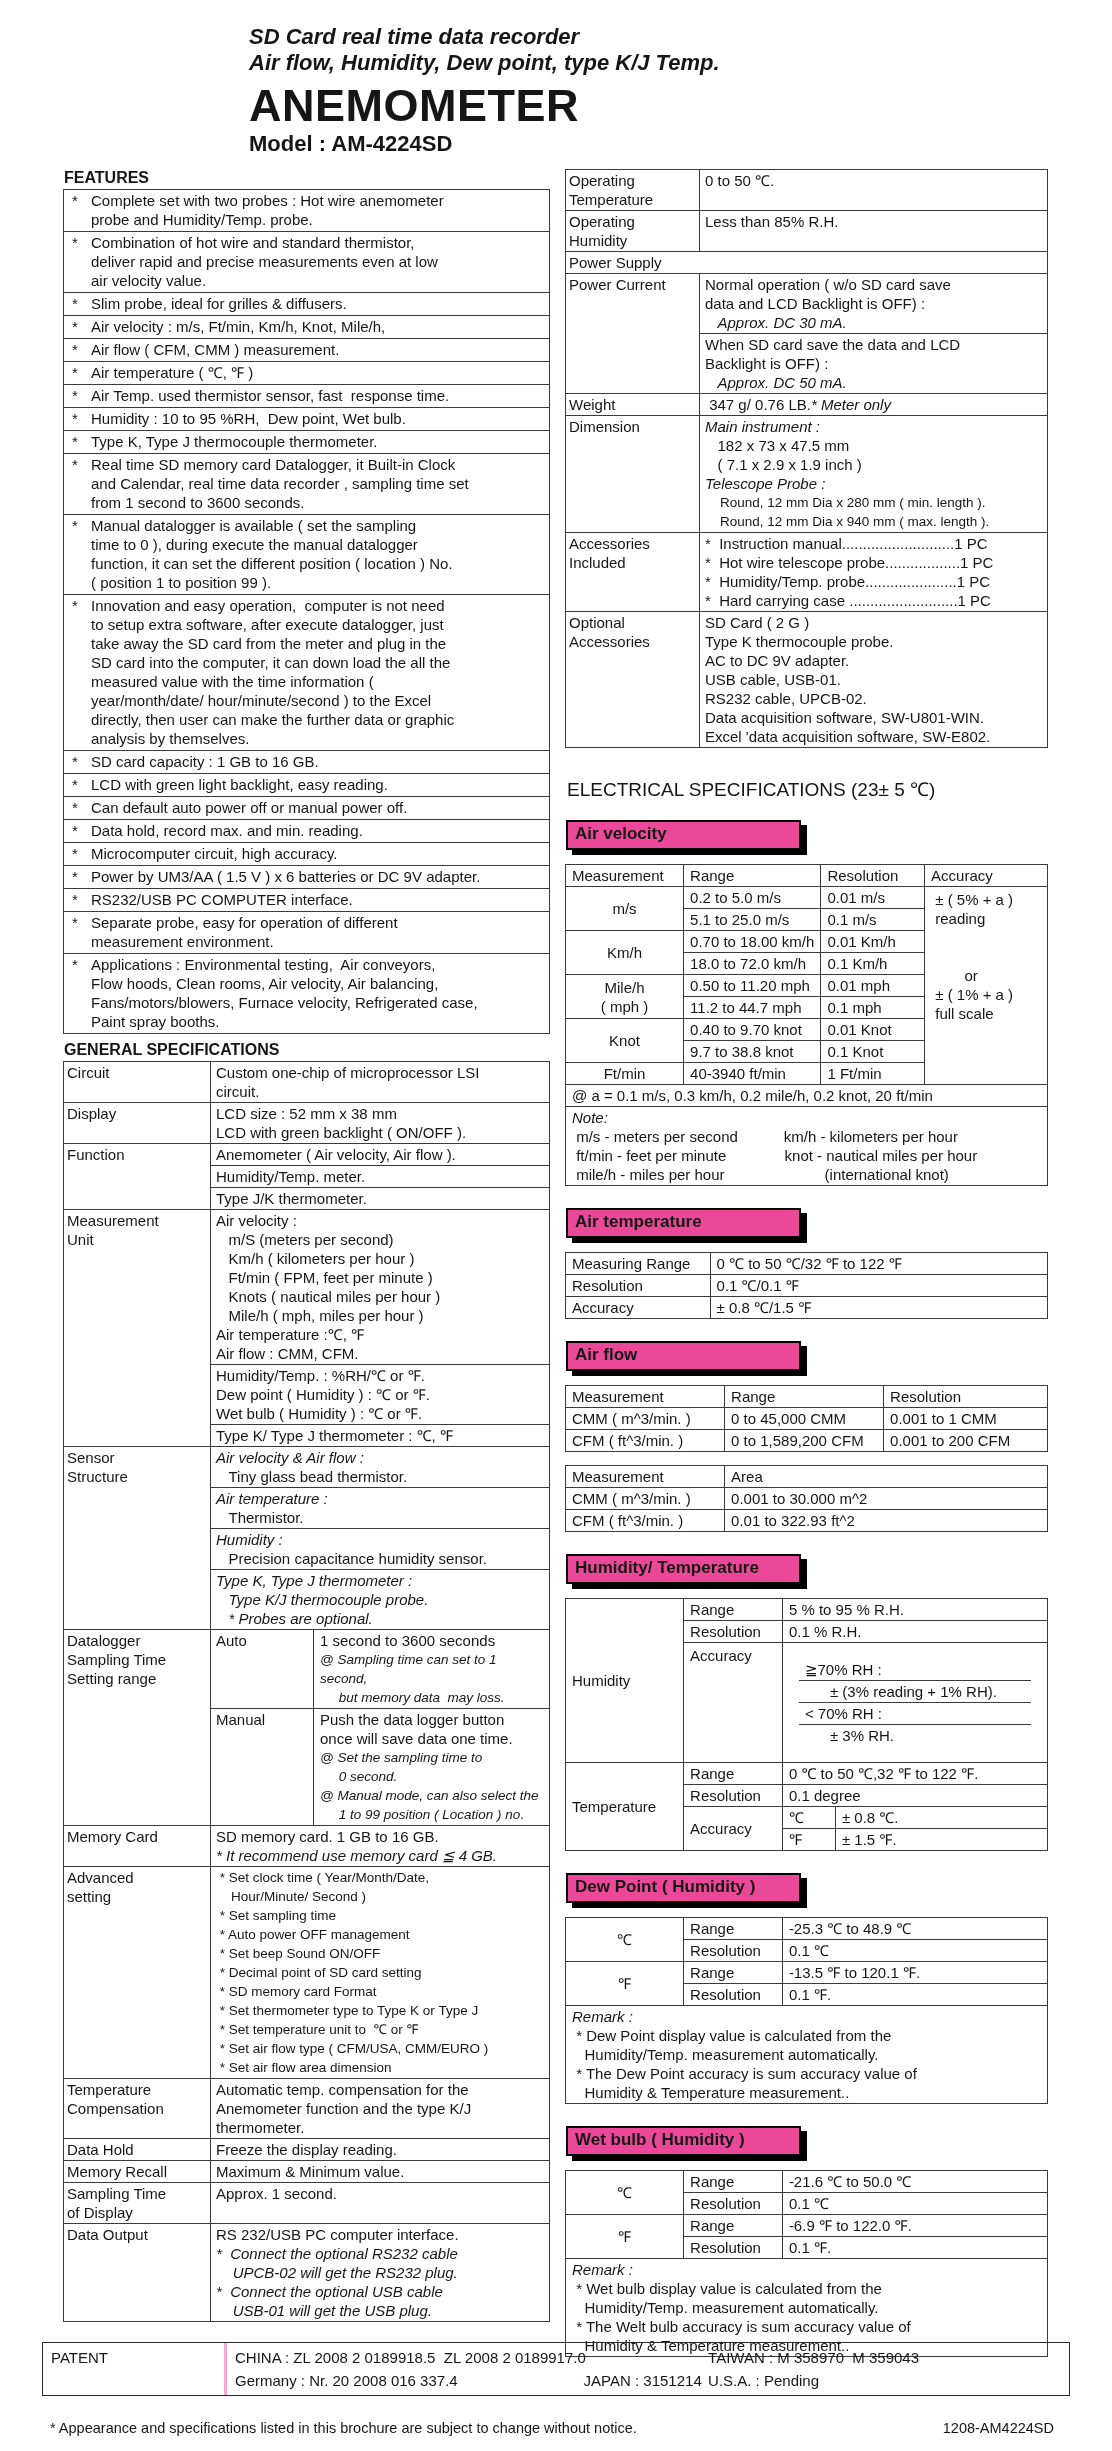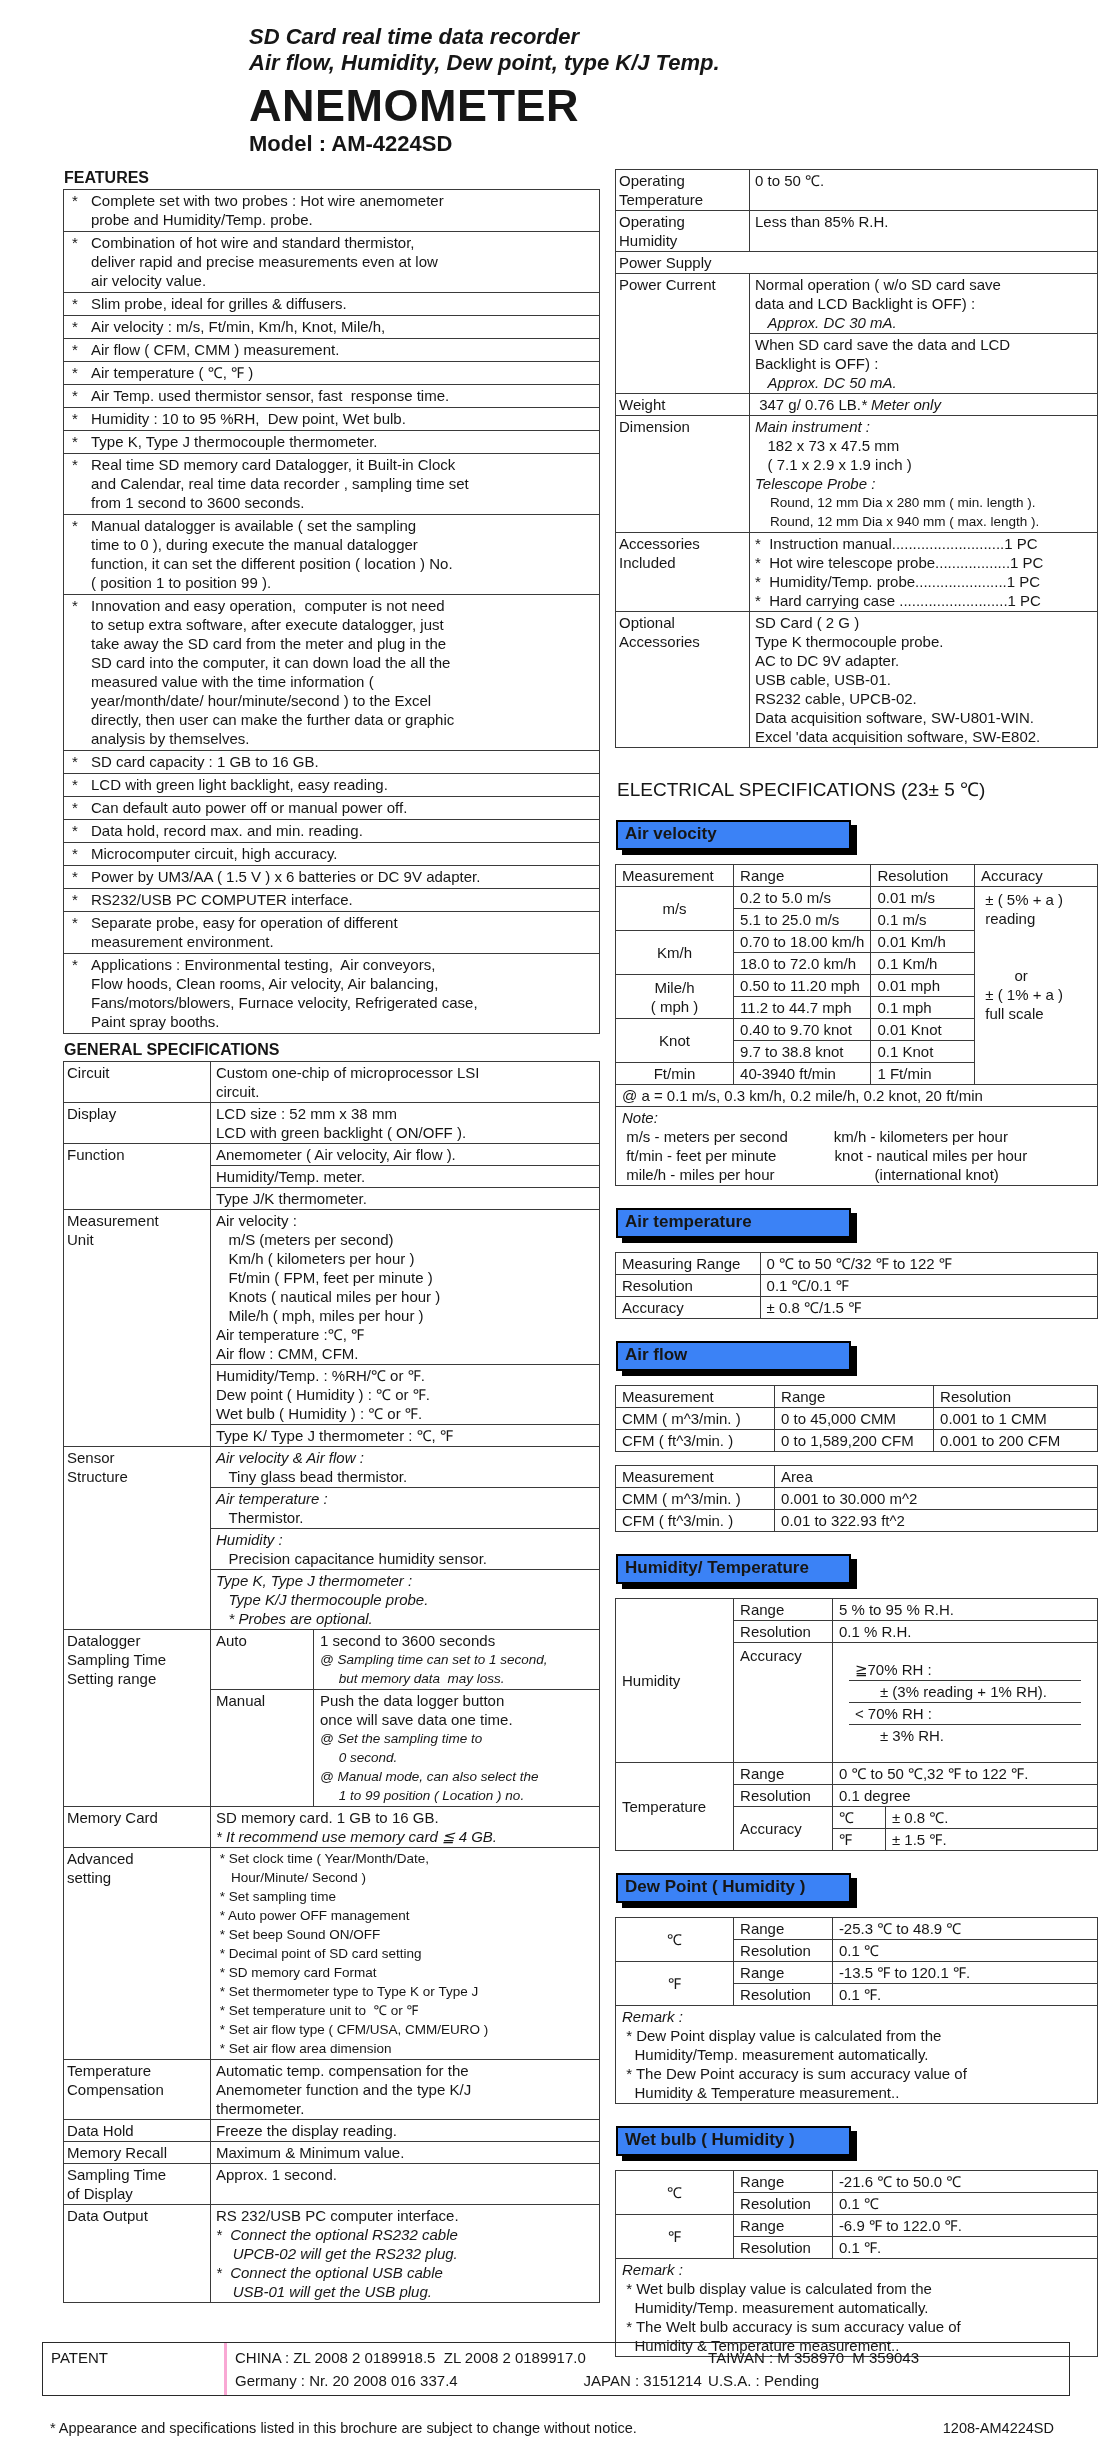--- a/index.html
+++ b/index.html
@@ -4,21 +4,21 @@
 <style>
   html,body{margin:0;padding:0;background:#e8e8e8;}
   .page{width:1112px;height:2451px;background:#fff;color:#161616;
         font-family:"Liberation Sans",sans-serif;font-size:15px;
         position:relative;overflow:hidden;margin:0 auto;}
   .header{padding:24px 0 0 249px;}
   .tag{font-size:22px;font-weight:bold;font-style:italic;line-height:26px;}
   .product{font-size:45px;font-weight:bold;letter-spacing:.5px;line-height:50px;margin-top:5px;}
   .model{font-size:22px;font-weight:bold;line-height:26px;}
   .columns{display:flex;margin:12px 64px 0 63px;gap:15px;}
-  .col-left{width:537px;flex:none;}
+  .col-left{width:487px;flex:none;}
   .col-right{width:483px;flex:none;}
   .sec-title{font-weight:bold;font-size:16px;margin:0 0 2px 1px;}
   
   .feat-table{border:1px solid #3a3a3a;}
   .feat-row{border-top:1px solid #3a3a3a;padding:1px 4px 2px 27px;position:relative;line-height:19px;}
   .feat-row:first-child{border-top:none;}
   .feat-star{position:absolute;left:8px;top:1px;}
   
   .kv-table{border:1px solid #3a3a3a;}
   .kv-row{display:flex;border-top:1px solid #3a3a3a;align-items:stretch;}
@@ -32,21 +32,21 @@
   .kv-key{width:92px;flex:none;padding:1px 5px;border-right:1px solid #3a3a3a;}
   .kv-val{flex:1;padding:1px 6px;}
   .line{white-space:pre-wrap;}
   .line.i{font-style:italic;}
   .line.sm{font-size:13.5px;}
   .t2{font-style:italic;}
   
   .elec-title{font-size:19px;margin:30px 0 0 2px;line-height:24px;}
   .secbox{display:inline-block;border:2px solid #000;box-shadow:6px 5px 0 0 #000;
           font-weight:bold;font-size:17px;padding:2px 10px 4px 7px;min-width:214px;
-          margin:18px 0 14px 1px;background:#3b82f6;}
+          margin:18px 0 14px 1px;background:#ec4899;}
   .grid{border-collapse:collapse;width:100%;table-layout:fixed;margin-bottom:4px;}
   .grid td{border:1px solid #3a3a3a;padding:1px 6px;line-height:19px;vertical-align:middle;overflow:hidden;}
   .grid td.c{text-align:center;}
   .grid td.top{vertical-align:top;padding-top:3px;}
   .grid td.subcell{padding:16px;}
   .subline{border-top:1px solid #3a3a3a;padding:1px 6px;line-height:19px;white-space:pre-wrap;}
   .subline:first-child{border-top:none;}
   .gap8{height:9px;}
   
   .patent{position:absolute;left:42px;right:42px;top:2342px;border:1px solid #2a2a2a;display:flex;}

